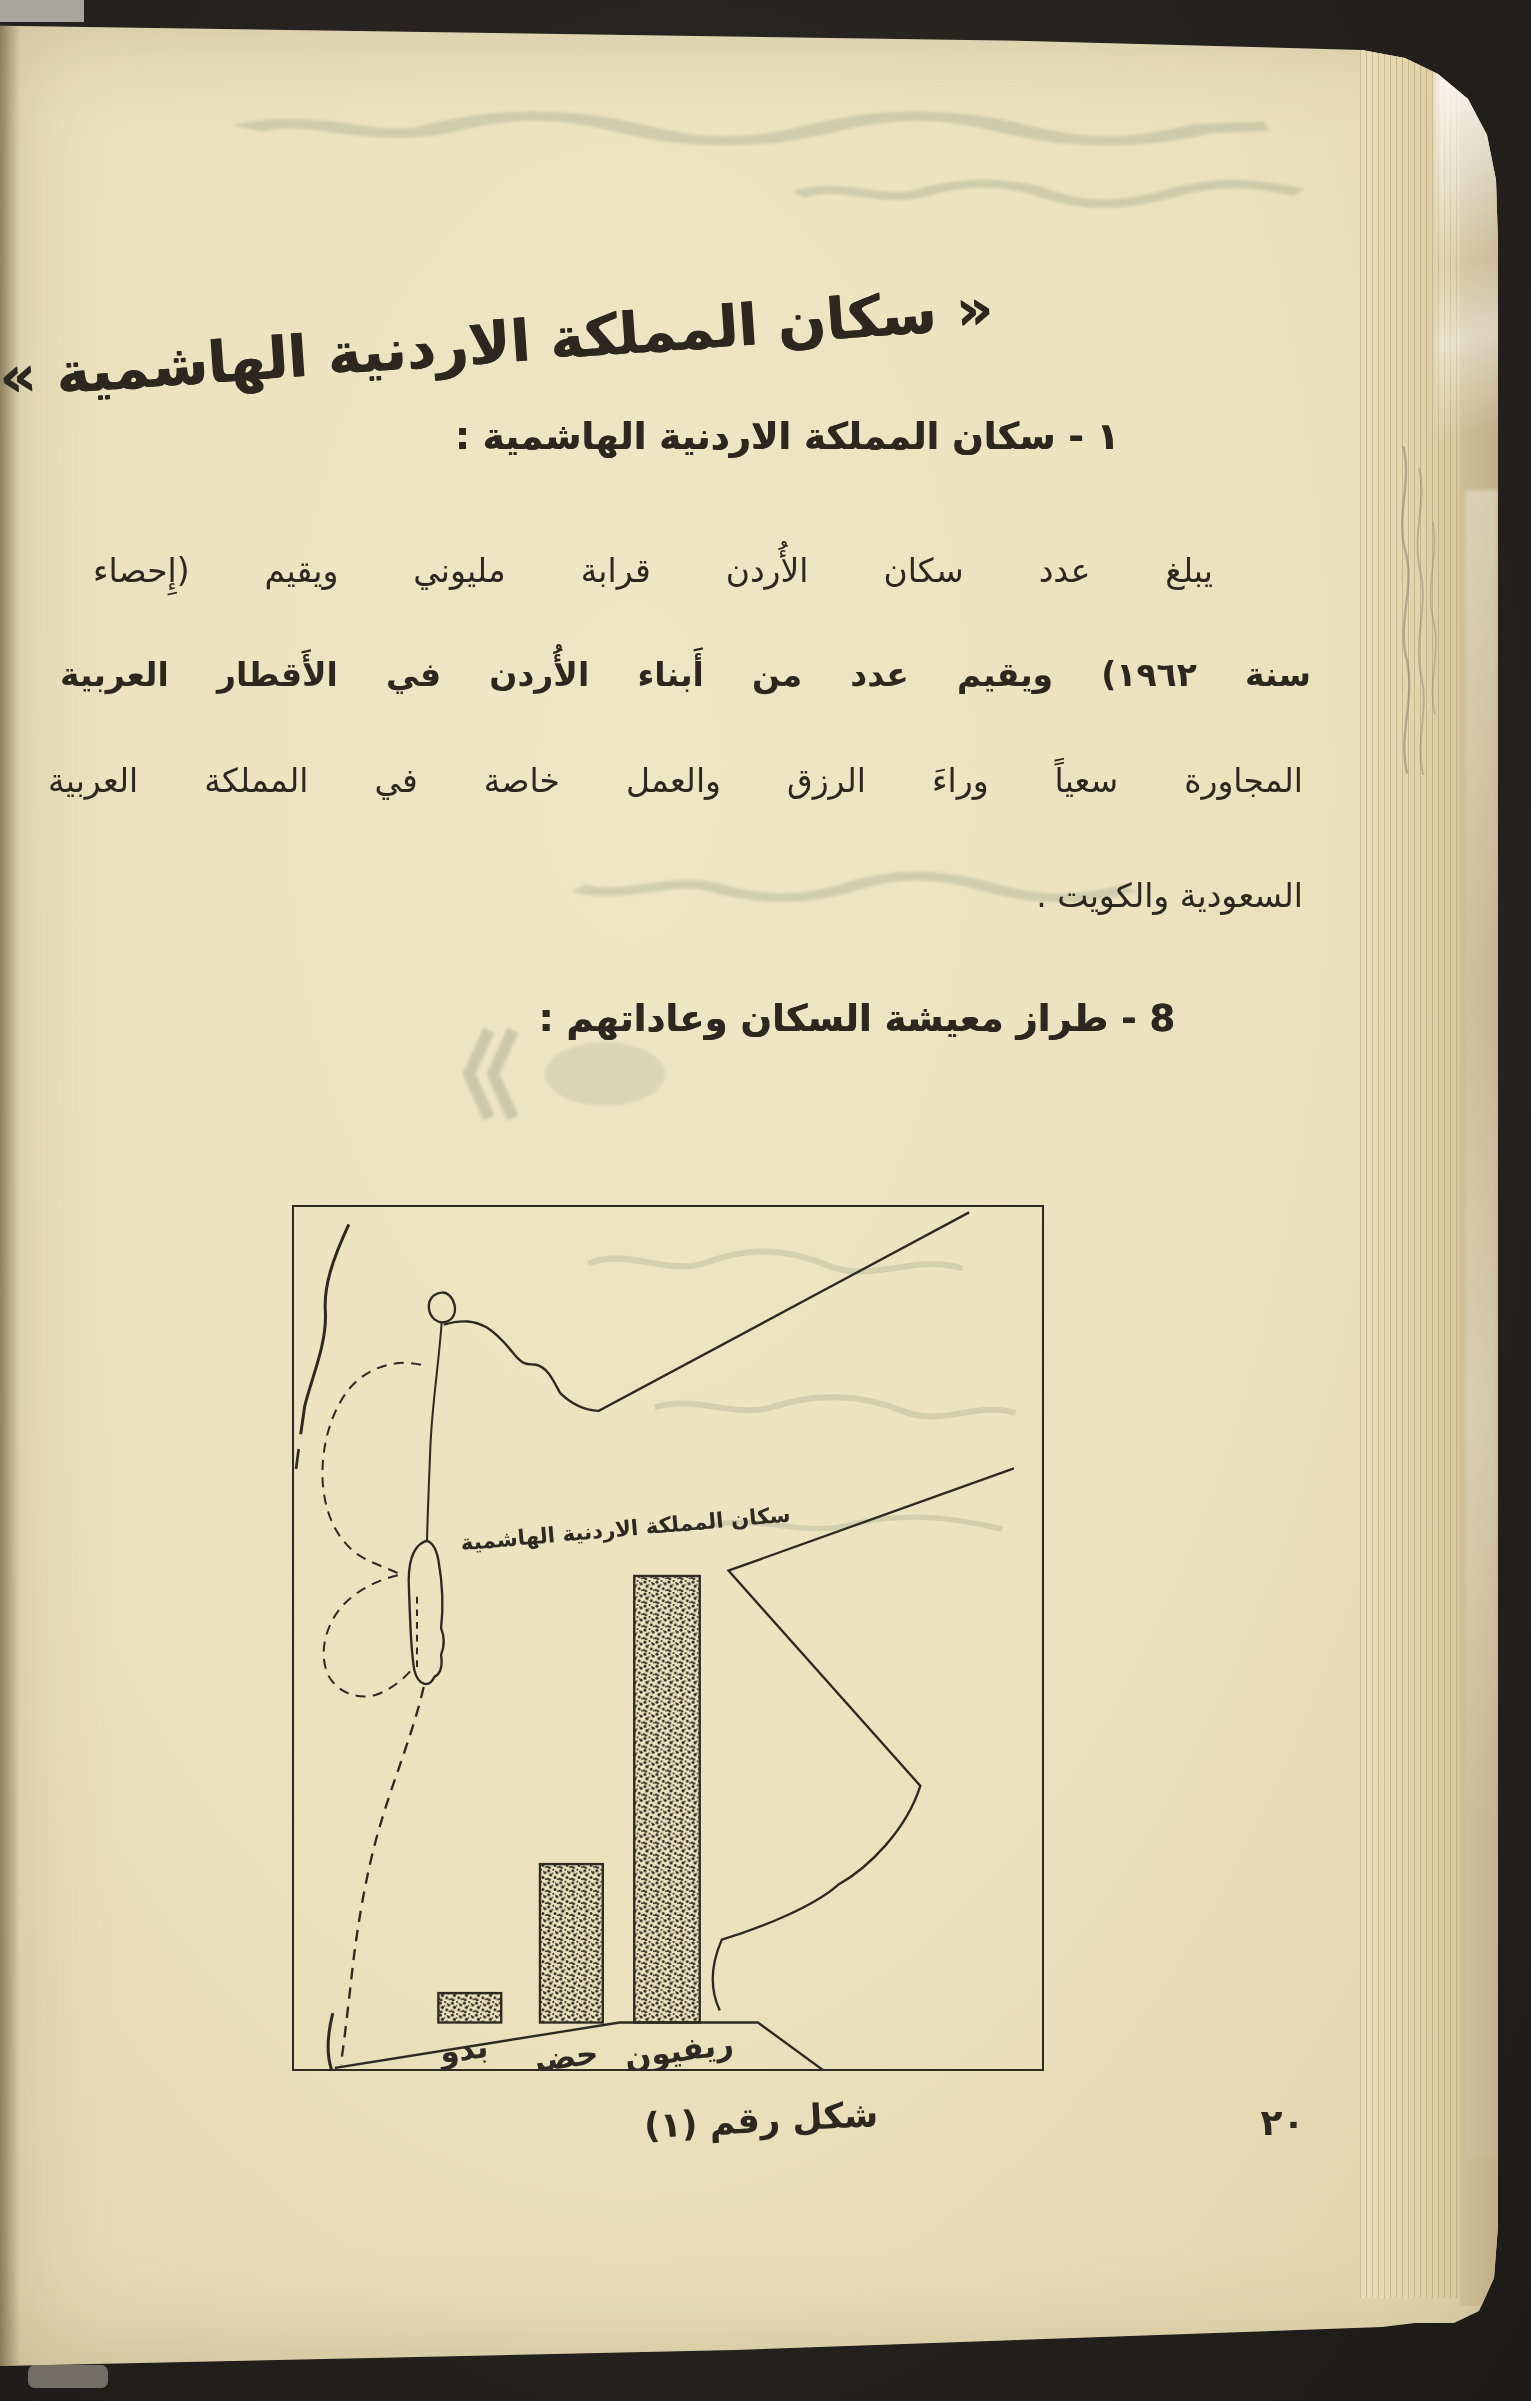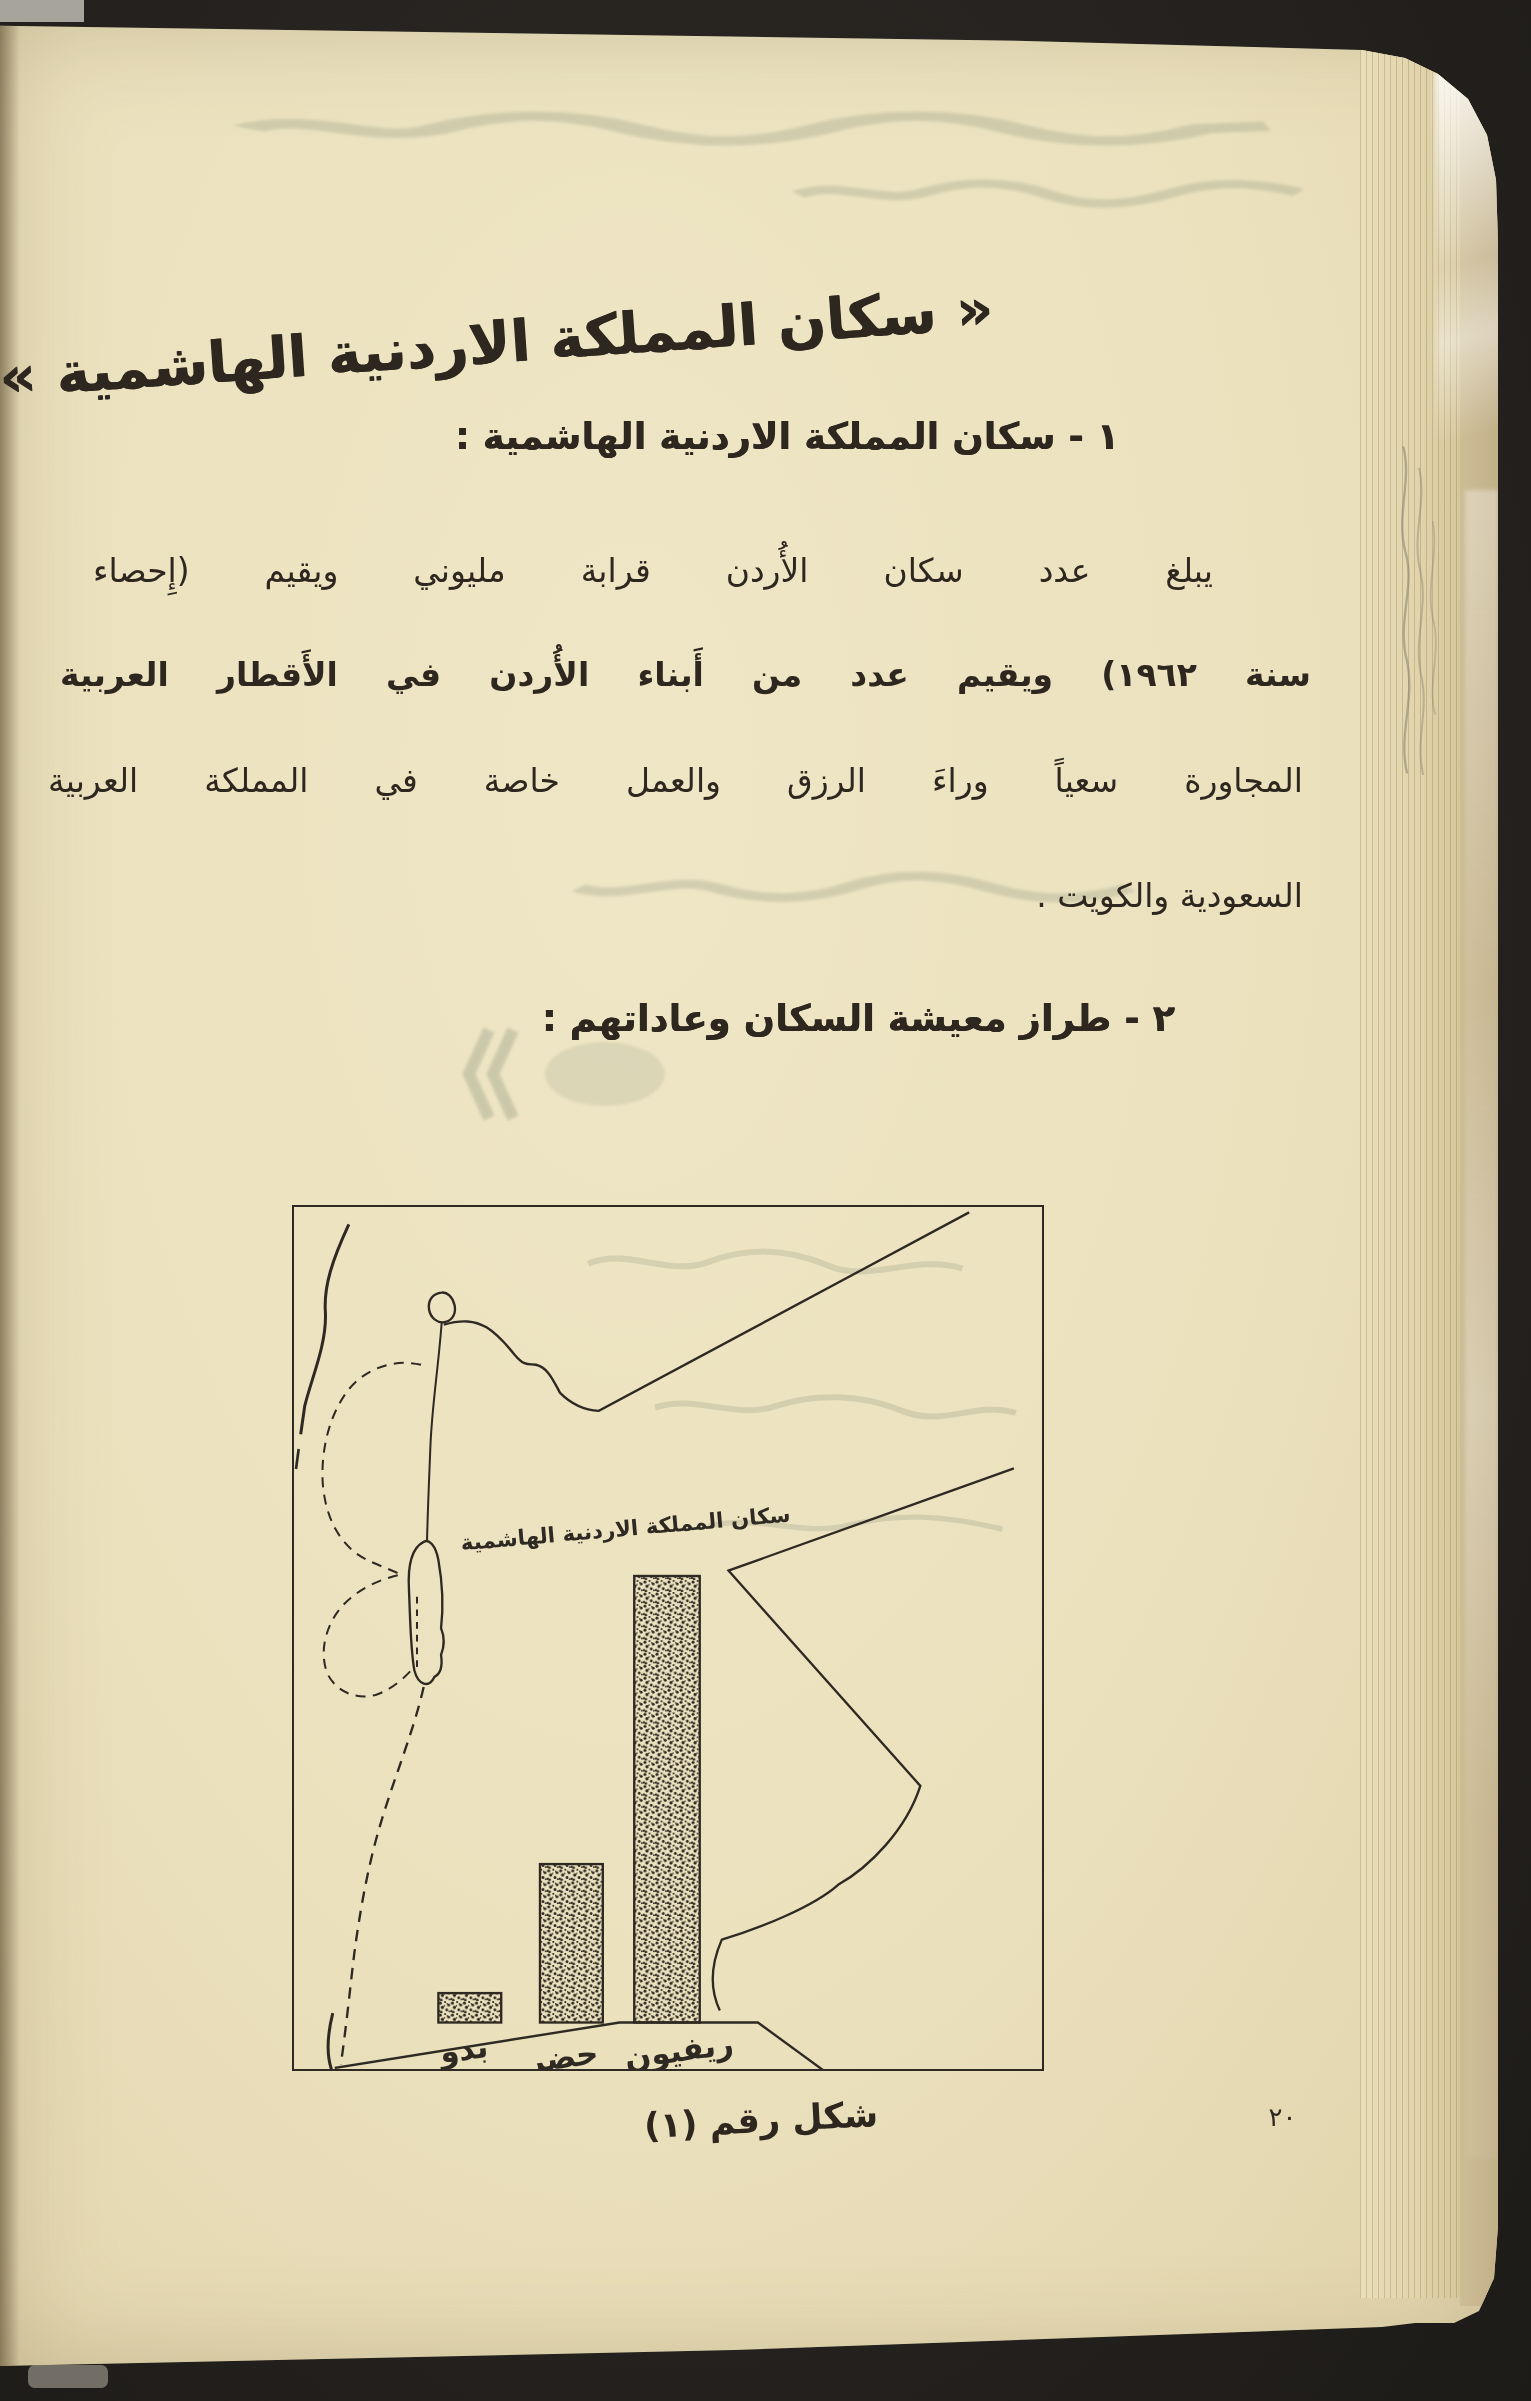--- a/index.html
+++ b/index.html
@@ -44,21 +44,21 @@
   .h2{left:574px;top:997px;width:601px;}
   .bodyline{position:absolute;font-size:33px;line-height:80px;
     text-align:justify;text-align-last:justify;text-justify:inter-word;}
   .L1{left:93px;top:531px;width:1120px;}
   .L2{left:60px;top:635px;width:1251px;font-weight:bold;}
   .L3{left:48px;top:741px;width:1255px;}
   .L4{left:868px;top:856px;width:435px;text-align:right;text-align-last:right;}
   .P2{left:60px;top:1103px;width:1151px;}
   .caption{position:absolute;left:621px;top:2100px;width:280px;font-size:35px;font-weight:600;
     text-align:center;transform:rotate(-3deg);}
-  .pagenum{position:absolute;left:1239px;top:2102px;width:87px;font-size:26px;font-weight:normal;
+  .pagenum{position:absolute;left:1239px;top:2102px;width:87px;font-size:36px;font-weight:bold;
     text-align:center;}
 
   
   .figure{position:absolute;left:292px;top:1205px;width:752px;height:866px;
     border:2.7px solid #2e2922;}
   .figure svg{position:absolute;inset:0;}
 
   
   .ghost{position:absolute;opacity:.26;filter:blur(1.5px);}
   .ghost svg{width:100%;height:100%;}
@@ -113,21 +113,21 @@
     </svg>
 
     <div class="ar calligraphy">« سكان المملكة الاردنية الهاشمية »</div>
 
     <div class="ar heading h1">١ - سكان المملكة الاردنية الهاشمية :</div>
     <div class="ar bodyline L1">يبلغ عدد سكان الأُردن قرابة مليوني ويقيم (إِحصاء</div>
     <div class="ar bodyline L2">سنة ١٩٦٢) ويقيم عدد من أَبناء الأُردن في الأَقطار العربية</div>
     <div class="ar bodyline L4">السعودية والكويت .</div>
     <div class="ar bodyline L3">المجاورة سعياً وراءَ الرزق والعمل خاصة في المملكة العربية</div>
 
-    <div class="ar heading h2">٢ - طراز معيشة السكان وعاداتهم :</div>
+    <div class="ar heading h2">8 - طراز معيشة السكان وعاداتهم :</div>
 
     <div class="figure">
       <svg viewBox="0 0 1119 1290">
         <defs>
           <pattern id="stip" width="18" height="18" patternUnits="userSpaceOnUse">
             <circle cx="3" cy="3" r="2.3" fill="#2e2922"></circle>
             <circle cx="10" cy="1.5" r="1.6" fill="#2e2922"></circle>
             <circle cx="15.5" cy="6" r="2.1" fill="#2e2922"></circle>
             <circle cx="6" cy="9.5" r="2.5" fill="#2e2922"></circle>
             <circle cx="12.5" cy="13" r="2.1" fill="#2e2922"></circle>

